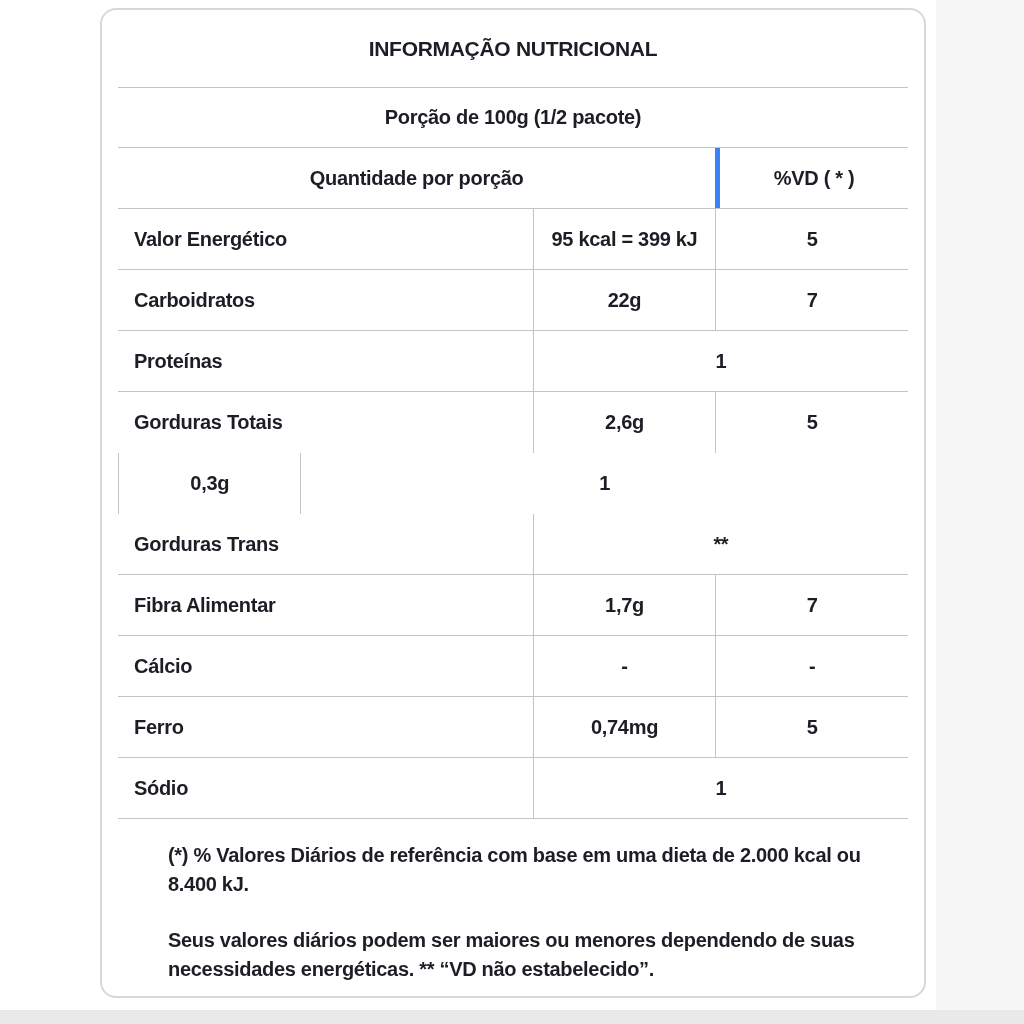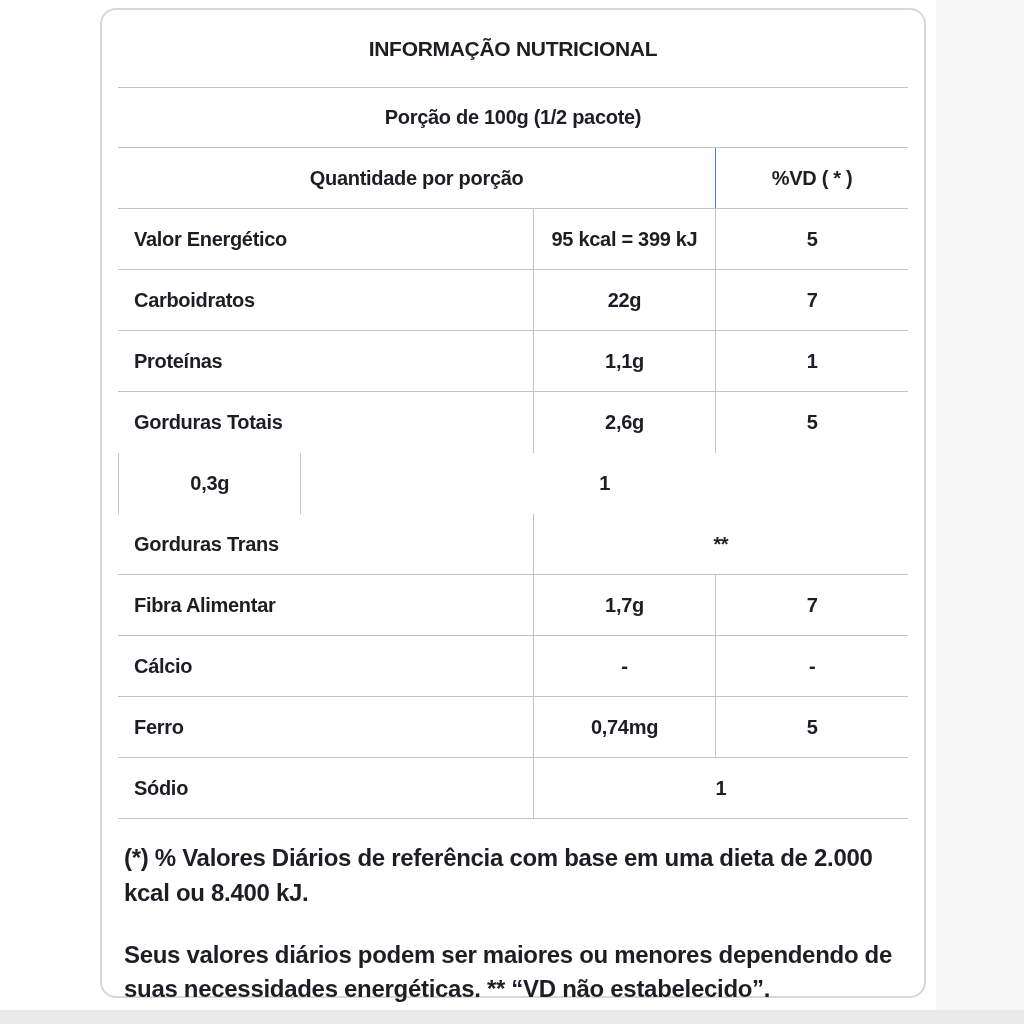--- a/index.html
+++ b/index.html
@@ -50,21 +50,21 @@
     display: flex; align-items: stretch;
     border-bottom: 1px solid #c4c4c4;
     font-size: 20px;
   }
   .hcell-main {
     width: 75.6%;
     display: flex; align-items: center; justify-content: center;
   }
   .hcell-dv {
     flex: 1;
-    border-left: 1px solid #3b82f6;
+    border-left: 5px solid #3b82f6;
     display: flex; align-items: center; justify-content: center;
   }
 
   .row {
     height: 61px;
     display: flex; align-items: stretch;
     border-bottom: 1px solid #c4c4c4;
     font-size: 20px;
   }
   .row.no-bottom { border-bottom: none; justify-content: space-between; }
@@ -79,22 +79,23 @@
     display: flex; align-items: center; justify-content: center;
   }
   .c3 {
     flex: 1;
     border-left: 1px solid #c4c4c4;
     display: flex; align-items: center; justify-content: center;
   }
 
   .footer {
     padding: 22px 6px 0 6px;
-    font-size: 24px;
+    font-size: 20px;
     line-height: 1.45;
+    margin-left: 44px;
   }
   .footer p { margin-bottom: 27px; max-width: 778px; }
 </style>
 </head>
 <body>
 
 <div class="page">
   <div class="right-strip"></div>
   <div class="bottom-strip"></div>
 
@@ -116,21 +117,20 @@
   </div>
 
   <div class="row">
     <div class="c1">Carboidratos</div>
     <div class="c2">22g</div>
     <div class="c3">7</div>
   </div>
 
   <div class="row">
     <div class="c1">Proteínas</div>
-    <div class="c2">1,1g</div>
     <div class="c3">1</div>
   </div>
 
   <div class="row no-bottom">
     <div class="c1">Gorduras Totais</div>
     <div class="c2">2,6g</div>
     <div class="c3">5</div>
   </div>
 
   <div class="row no-bottom">

